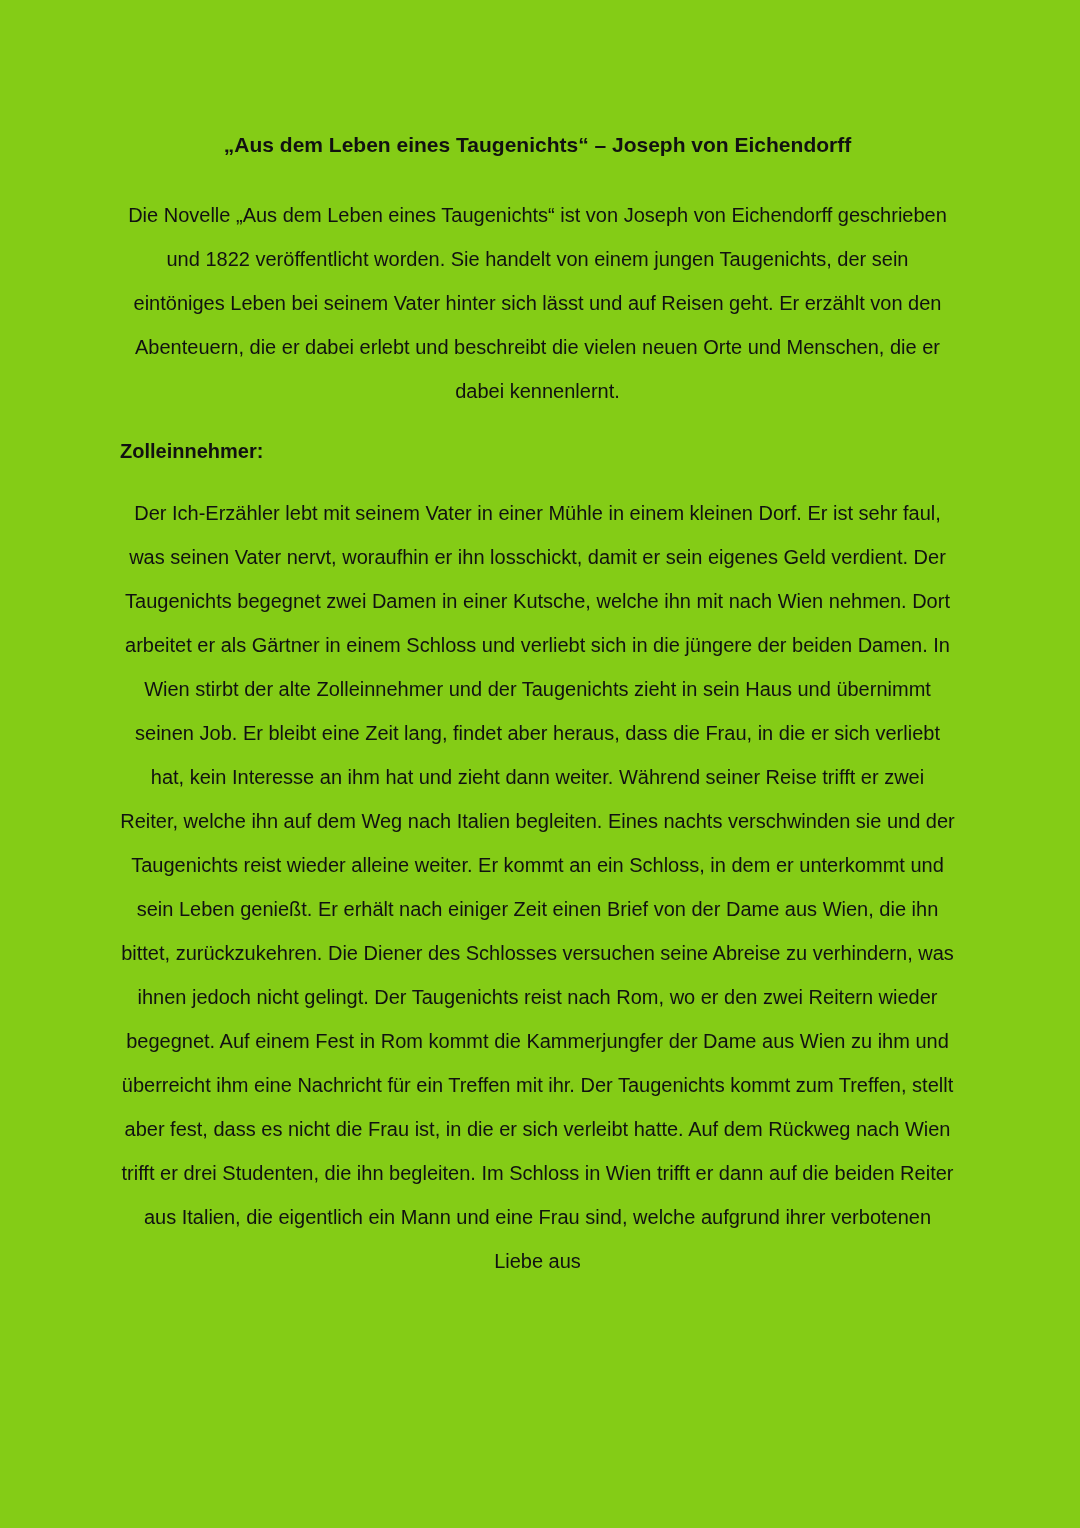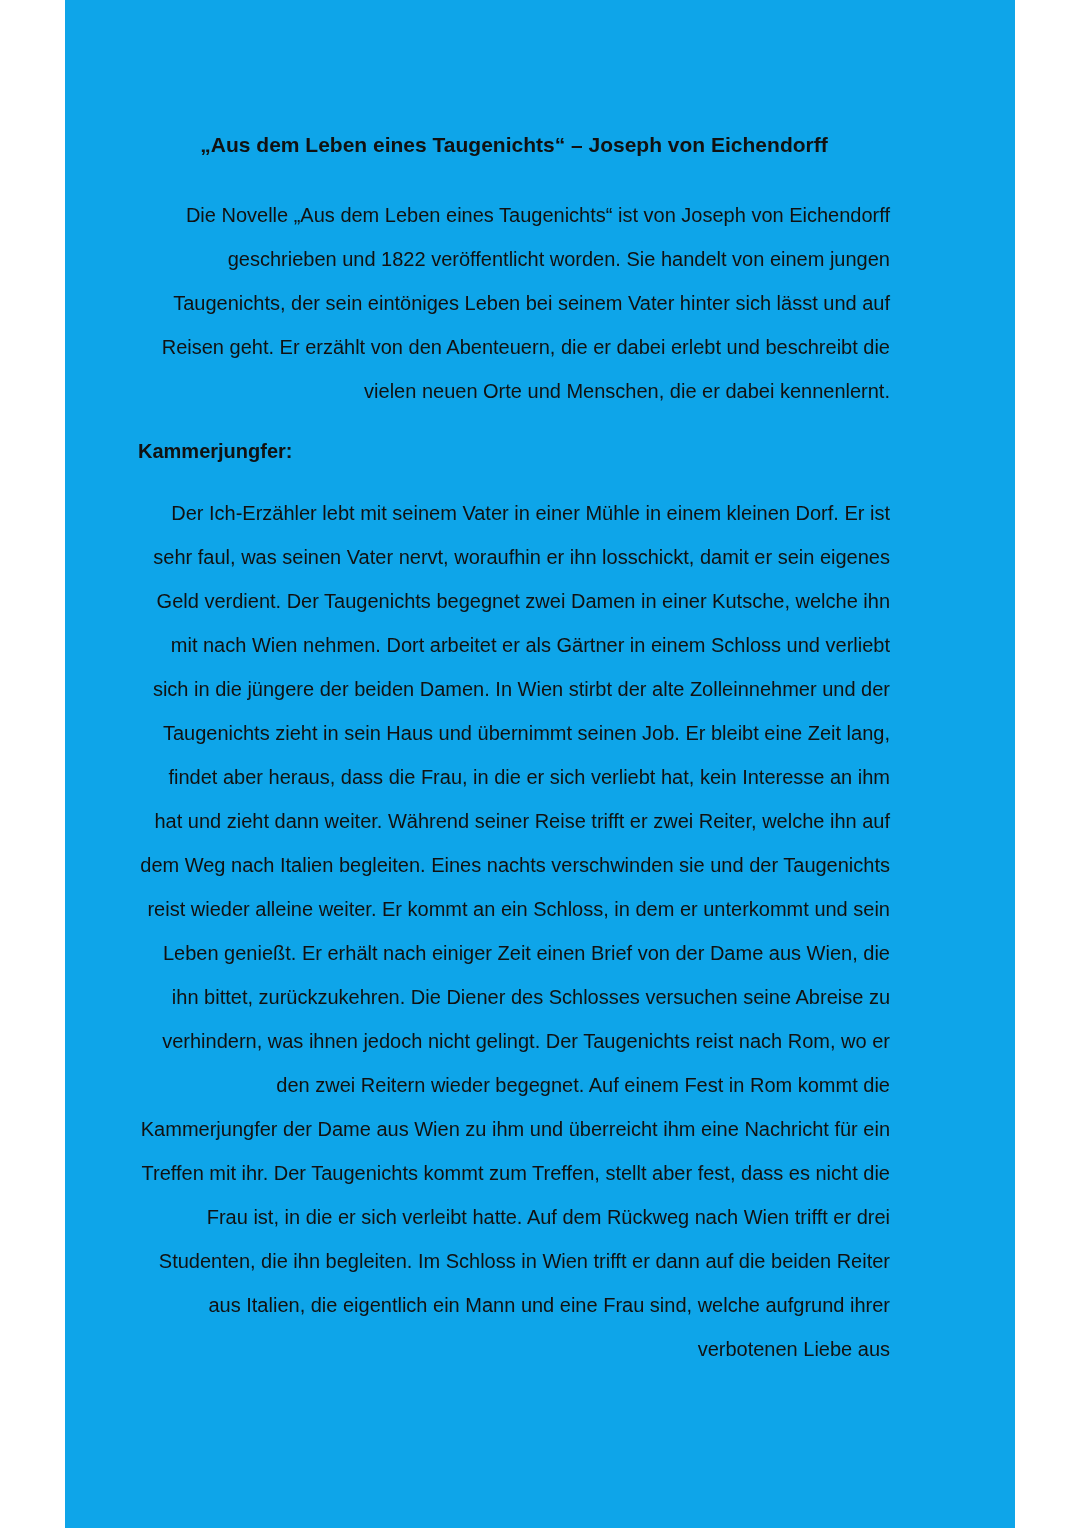--- a/index.html
+++ b/index.html
@@ -4,54 +4,54 @@
 <style>
   * { margin: 0; padding: 0; box-sizing: border-box; }
   html, body {
     background: #ffffff;
   }
   body {
     font-family: "Liberation Sans", sans-serif;
     color: #111111;
   }
   .page {
-    width: 950px;
+    width: 1080px;
     height: 1528px;
     margin: 0 auto;
-    background: #0ea5e9;
-    padding: 130px 125px 60px 73px;
+    background: #84cc16;
+    padding: 130px 125px 60px 120px;
     overflow: hidden;
   }
   .doc-title {
     font-size: 21px;
     font-weight: bold;
     text-align: center;
     line-height: 1.4;
     margin-bottom: 34px;
   }
   .section-heading {
     font-size: 20px;
     font-weight: bold;
     line-height: 1.4;
     margin-bottom: 26px;
   }
   .body-paragraph {
     font-size: 20px;
     line-height: 2.2;
     margin-bottom: 24px;
-    text-align: right;
+    text-align: center;
   }
 </style>
 </head>
 <body>
 
 <div class="page">
 
   <h1 class="doc-title">„Aus dem Leben eines Taugenichts“ – Joseph von Eichendorff</h1>
 
 
   <p class="body-paragraph">Die Novelle „Aus dem Leben eines Taugenichts“ ist von Joseph von Eichendorff geschrieben und 1822 veröffentlicht worden. Sie handelt von einem jungen Taugenichts, der sein eintöniges Leben bei seinem Vater hinter sich lässt und auf Reisen geht. Er erzählt von den Abenteuern, die er dabei erlebt und beschreibt die vielen neuen Orte und Menschen, die er dabei kennenlernt.</p>
 
-  <h2 class="section-heading">Kammerjungfer:</h2>
+  <h2 class="section-heading">Zolleinnehmer:</h2>
 
   <p class="body-paragraph">Der Ich-Erzähler lebt mit seinem Vater in einer Mühle in einem kleinen Dorf. Er ist sehr faul, was seinen Vater nervt, woraufhin er ihn losschickt, damit er sein eigenes Geld verdient. Der Taugenichts begegnet zwei Damen in einer Kutsche, welche ihn mit nach Wien nehmen. Dort arbeitet er als Gärtner in einem Schloss und verliebt sich in die jüngere der beiden Damen. In Wien stirbt der alte Zolleinnehmer und der Taugenichts zieht in sein Haus und übernimmt seinen Job. Er bleibt eine Zeit lang, findet aber heraus, dass die Frau, in die er sich verliebt hat, kein Interesse an ihm hat und zieht dann weiter. Während seiner Reise trifft er zwei Reiter, welche ihn auf dem Weg nach Italien begleiten. Eines nachts verschwinden sie und der Taugenichts reist wieder alleine weiter. Er kommt an ein Schloss, in dem er unterkommt und sein Leben genießt. Er erhält nach einiger Zeit einen Brief von der Dame aus Wien, die ihn bittet, zurückzukehren. Die Diener des Schlosses versuchen seine Abreise zu verhindern, was ihnen jedoch nicht gelingt. Der Taugenichts reist nach Rom, wo er den zwei Reitern wieder begegnet. Auf einem Fest in Rom kommt die Kammerjungfer der Dame aus Wien zu ihm und überreicht ihm eine Nachricht für ein Treffen mit ihr. Der Taugenichts kommt zum Treffen, stellt aber fest, dass es nicht die Frau ist, in die er sich verleibt hatte. Auf dem Rückweg nach Wien trifft er drei Studenten, die ihn begleiten. Im Schloss in Wien trifft er dann auf die beiden Reiter aus Italien, die eigentlich ein Mann und eine Frau sind, welche aufgrund ihrer verbotenen Liebe aus</p>
 
 </div>
 
 </body></html>

